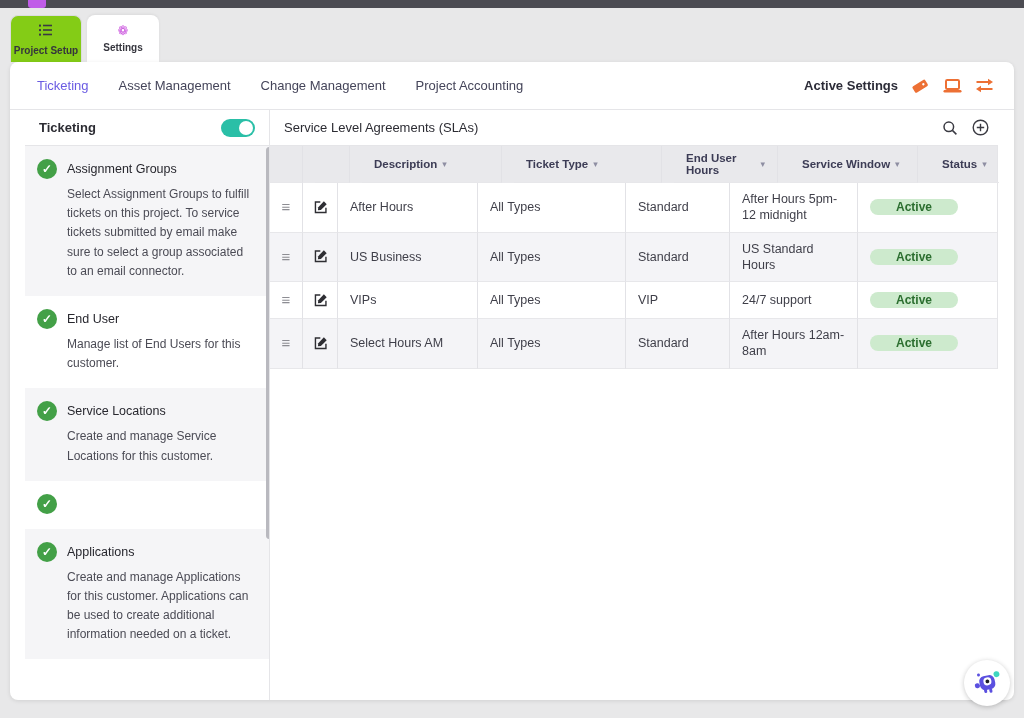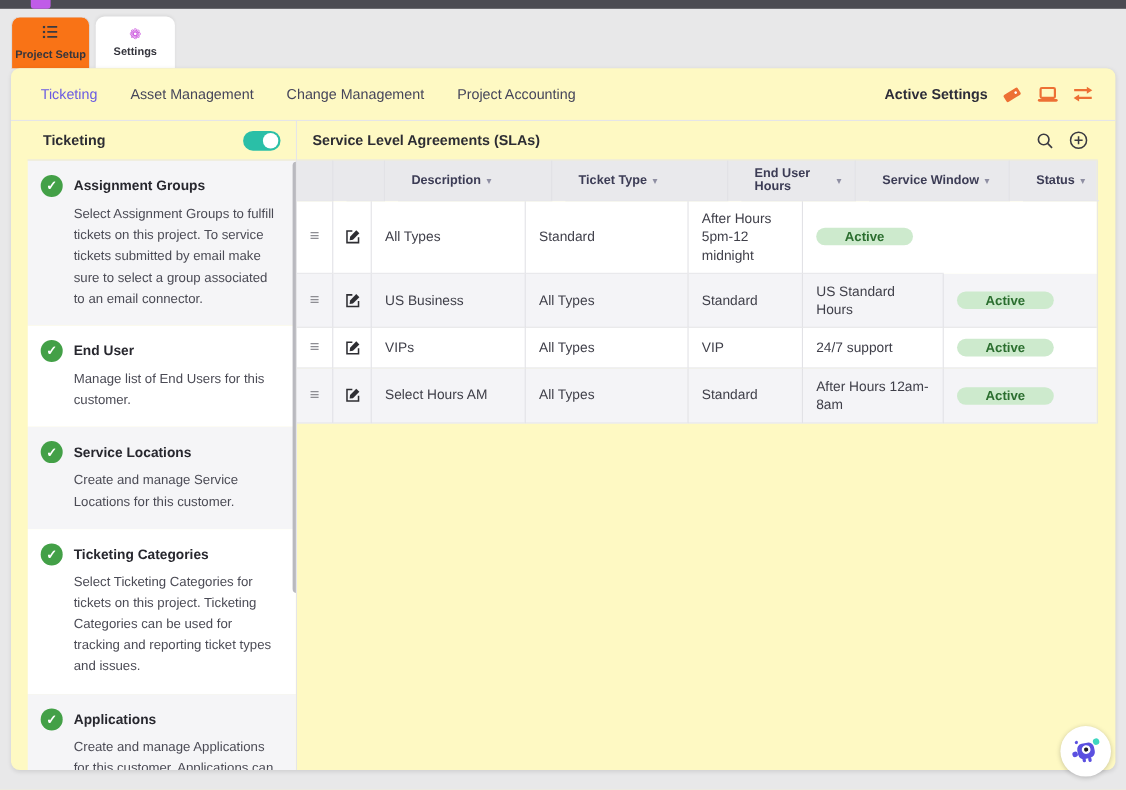--- a/index.html
+++ b/index.html
@@ -7,26 +7,26 @@
   body { background:#e8e8e9; font-family:"Liberation Sans", sans-serif; color:#3c3c46; position:relative; }
 
   
   .topbar { height:8px; background:#4b4b52; position:relative; }
   .topbar-accent { position:absolute; left:28px; top:0; width:18px; height:8px; background:#c05ce8; border-radius:0 0 3px 3px; }
 
   
   .tabs-row { display:flex; gap:5px; padding-left:10px; margin-top:7px; height:47px; }
   .wtab { width:72px; height:47px; border-radius:8px 8px 0 0; display:flex; flex-direction:column; align-items:center; justify-content:center; gap:4px; cursor:pointer; }
   .wtab .wtab-label { font-size:10px; font-weight:bold; color:#35353d; }
-  .wtab.inactive { background:#f97316; border:1px solid #dcdcdf; border-bottom:none; }
+  .wtab.inactive { background:#84cc16; border:1px solid #dcdcdf; border-bottom:none; }
   .wtab.active { background:#ffffff; box-shadow:0 -1px 3px rgba(0,0,0,0.06); }
   .gear-glyph { font-size:13px; color:#c94fdd; line-height:14px; }
 
   
-  .card { position:relative; margin:0 10px; height:638px; background:#fef9c3; border-radius:8px; box-shadow:0 1px 4px rgba(0,0,0,0.10); overflow:hidden; display:flex; flex-direction:column; }
+  .card { position:relative; margin:0 10px; height:638px; background:#ffffff; border-radius:8px; box-shadow:0 1px 4px rgba(0,0,0,0.10); overflow:hidden; display:flex; flex-direction:column; }
 
   
   .nav-row { height:48px; min-height:48px; display:flex; align-items:center; justify-content:space-between; padding:0 20px 0 27px; border-bottom:1px solid #e5e5e8; }
   .nav-links { display:flex; gap:30px; }
   .nav-link { font-size:13px; color:#45455a; cursor:pointer; }
   .nav-link.active { color:#6a5be2; }
   .nav-right { display:flex; align-items:center; gap:12px;margin-left:48px; }
   .nav-right-label { font-size:13px; font-weight:bold; color:#2c2c38; }
   .nav-icon { width:20px; height:18px; display:flex; align-items:center; justify-content:center; cursor:pointer; }
 
@@ -39,28 +39,28 @@
   .sidebar-title { font-size:13px; font-weight:bold; color:#2c2c33; }
   .toggle { width:34px; height:18px; border-radius:10px; background:#2abfa7; position:relative; cursor:pointer; }
   .toggle .knob { position:absolute; right:2px; top:2px; width:14px; height:14px; border-radius:50%; background:#fff; }
   .sidebar-items { flex:1; overflow:hidden; position:relative; }
   .sb-item { padding:13px 16px 15px 12px; display:flex; gap:10px; cursor:pointer; }
   .sb-item.striped { background:#f5f5f7; }
   .sb-item.plain { background:#ffffff; }
   .sb-status { width:20px; min-width:20px; height:20px; }
   .check-circle { width:20px; height:20px; border-radius:50%; background:#43a047; color:#fff; font-size:12px; font-weight:bold; display:flex; align-items:center; justify-content:center; }
   .sb-text { flex:1; }
-  .sb-title { font-size:12.5px; font-weight:bold; color:#27272e; margin:3px 0 9px 0; }
+  .sb-title { font-size:12.5px; font-weight:normal; color:#27272e; margin:3px 0 9px 0; }
   .sb-desc { font-size:12px; color:#4b4b55; line-height:1.6; }
   .sb-scrollbar { position:absolute; right:-4px; top:1px; width:7px; height:392px; background:#b9b9bf; border-radius:4px; }
 
   
   .main { flex:1; display:flex; flex-direction:column; padding-right:16px; overflow:hidden; }
   .main-header { height:36px; min-height:36px; display:flex; align-items:center; justify-content:space-between; padding:0 8px 0 14px; border-bottom:1px solid #e5e5e8; }
-  .main-title { font-size:13px; font-weight:bold; color:#2c2c33; }
+  .main-title { font-size:13px; font-weight:normal; color:#2c2c33; }
   .main-header-icons { display:flex; align-items:center; gap:10px; }
   .hicon { width:20px; height:20px; display:flex; align-items:center; justify-content:center; cursor:pointer; }
 
   
   .table { border-right:1px solid #e5e5e8; }
   .trow { display:grid; grid-template-columns:33px 35px 140px 148px 104px 128px 1fr; }
   .trow.head { background:#e9e9ec;gap:12px; }
   .trow.body-odd { background:#ffffff; }
   .trow.body-even { background:#f4f4f7; }
   .tcell { border-right:1px solid #e2e2e6; border-bottom:1px solid #e7e7ea; padding:8px 12px; display:flex; align-items:center; min-height:37px; }
@@ -188,24 +188,20 @@
       <div class="sb-title">Service Locations</div>
       <div class="sb-desc">Create and manage Service Locations for this customer.</div>
     </span>
   </div>
 
   <div class="sb-item plain">
     <span class="sb-status">
       <span class="check-circle icon-complete">✓</span>
 
     </span>
-    <span class="sb-text">
-      <div class="sb-title">Ticketing Categories</div>
-      <div class="sb-desc">Select Ticketing Categories for tickets on this project. Ticketing Categories can be used for tracking and reporting ticket types and issues.</div>
-    </span>
   </div>
 
   <div class="sb-item striped">
     <span class="sb-status">
       <span class="check-circle icon-complete">✓</span>
 
     </span>
     <span class="sb-text">
       <div class="sb-title">Applications</div>
       <div class="sb-desc">Create and manage Applications for this customer. Applications can be used to create additional information needed on a ticket.</div>
@@ -266,20 +262,23 @@
     <div class="tcell drag-cell">
                 <span class="drag-glyph">≡</span>
               </div>
     <div class="tcell edit-cell">
       <svg width="15" height="15" viewBox="0 0 16 16">
                   <path d="M13.8 8.2 V13.4 H2.6 V2.2 H7.8" fill="none" stroke="#2e2e33" stroke-width="1.5"></path>
                   <path d="M11.6 1.4 L14.6 4.4 L8.4 10.6 L5.2 11 L5.6 7.6 Z" fill="#2e2e33"></path>
                 </svg>
     </div>
     <div class="tcell">
+                <span class="cell-text c-desc">After Hours</span>
+              </div>
+    <div class="tcell">
                 <span class="cell-text c-tt">All Types</span>
               </div>
     <div class="tcell">
                 <span class="cell-text c-eut">Standard</span>
               </div>
     <div class="tcell">
                 <span class="cell-text c-sw">After Hours 5pm-12 midnight</span>
               </div>
     <div class="tcell">
                 <span class="status-pill">Active</span>

